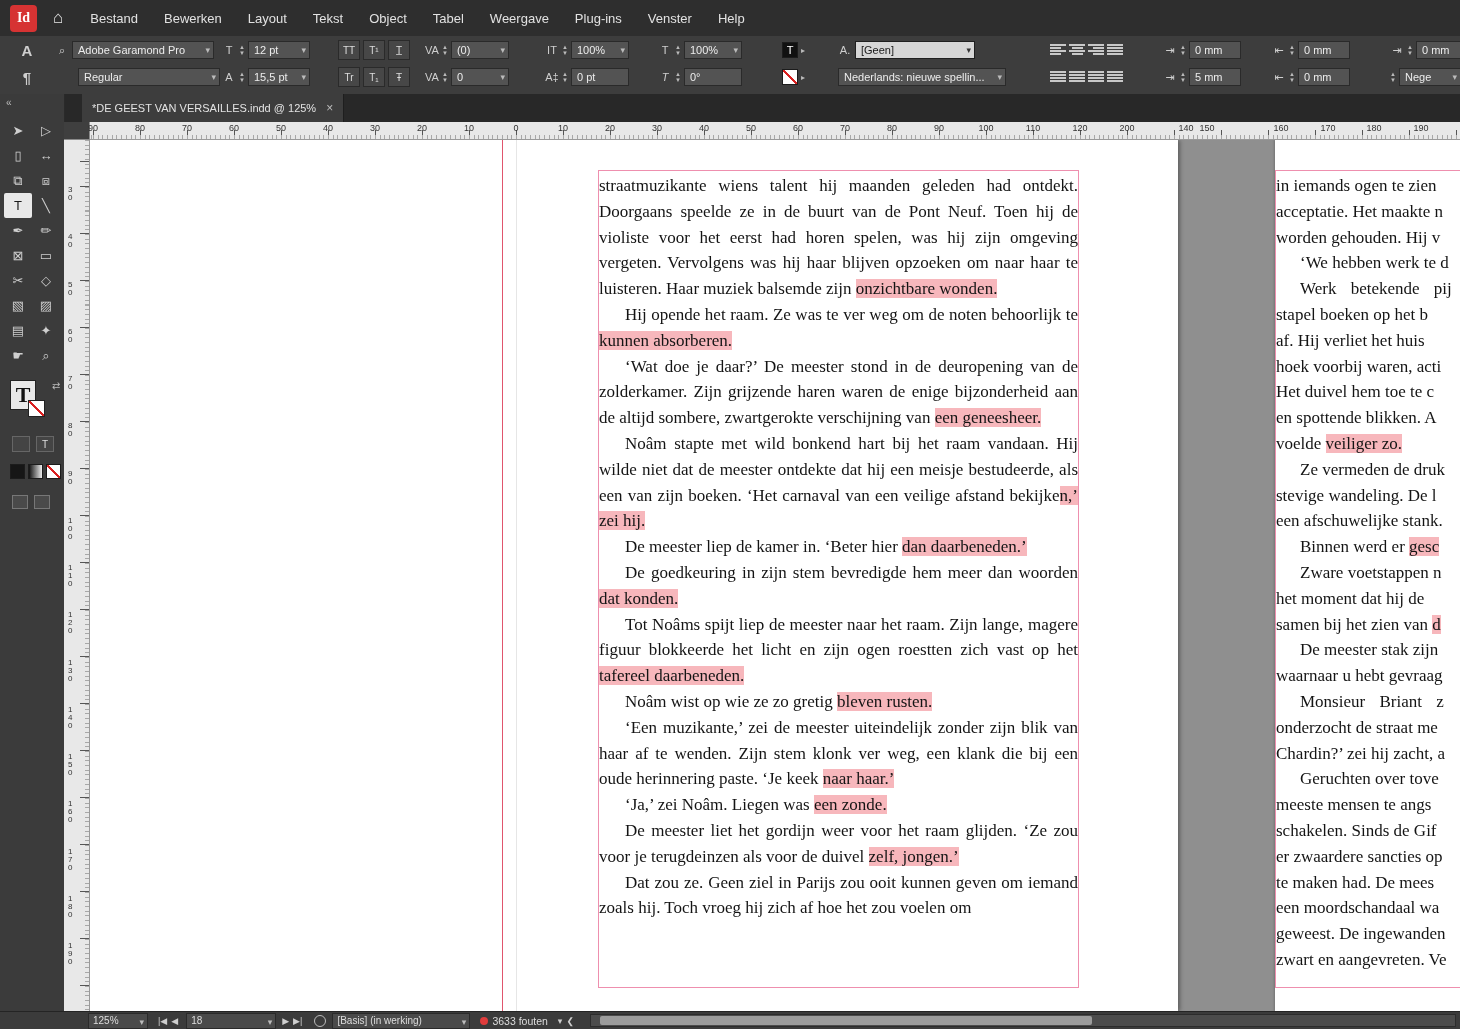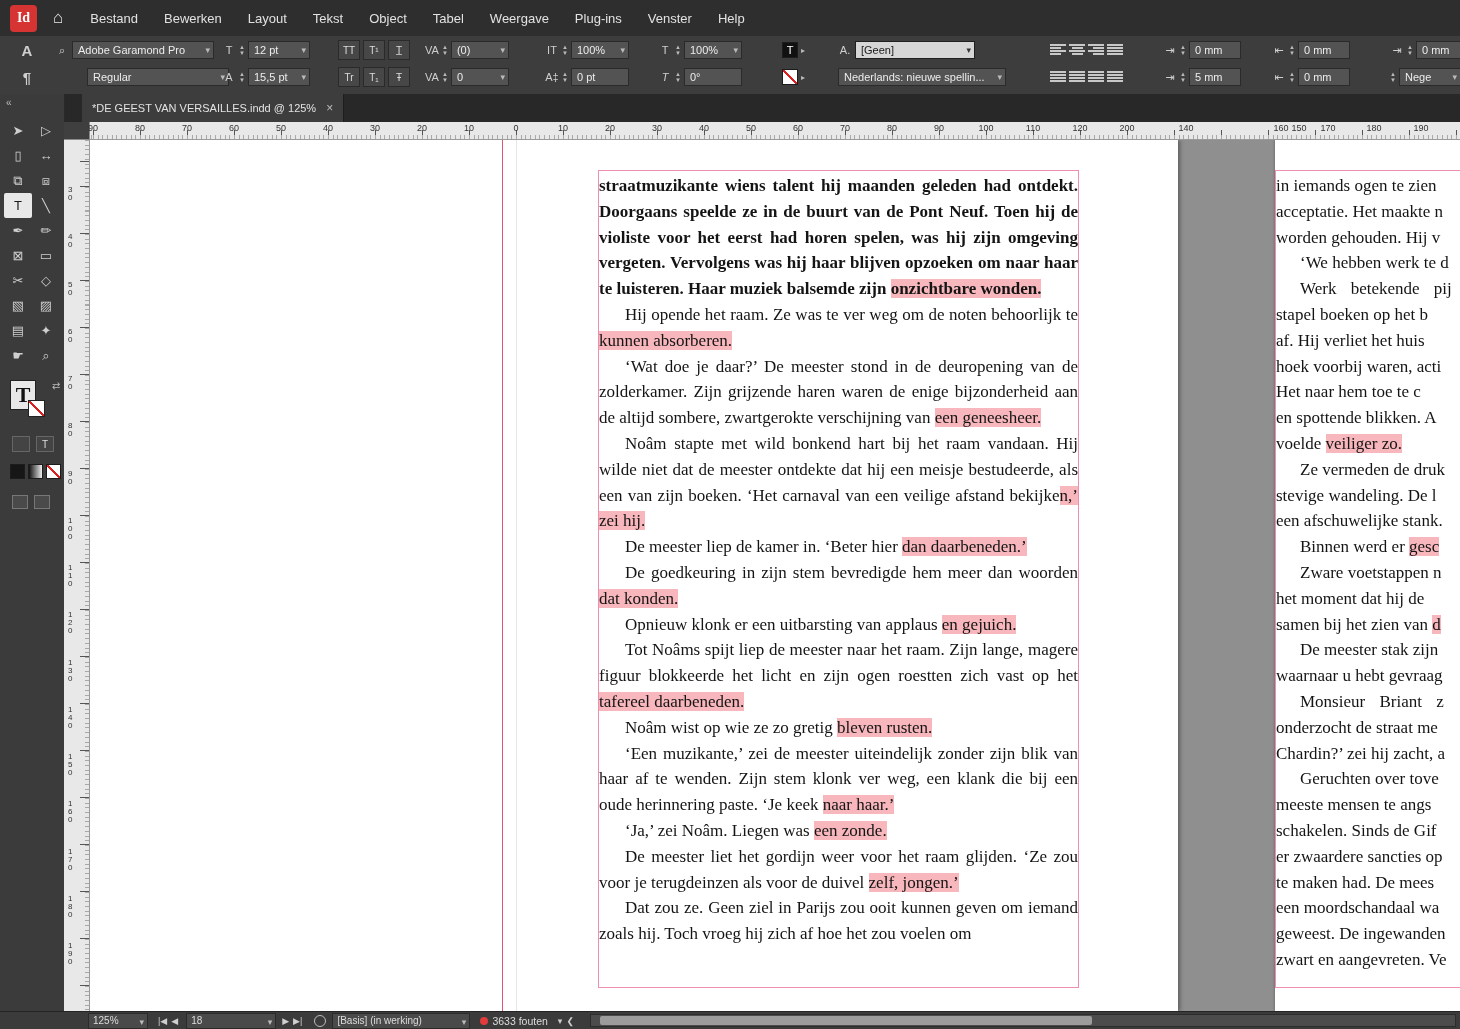--- a/index.html
+++ b/index.html
@@ -85,21 +85,21 @@
   .page{position:absolute;top:0;bottom:0;background:#fff;}
   #spread1{left:0;width:1088px;box-shadow:2px 0 4px rgba(0,0,0,.35);}
   #spread2{left:1185px;right:-8px;box-shadow:-1px 0 2px rgba(0,0,0,.2);}
   #spine{position:absolute;left:426px;top:0;bottom:0;width:1px;background:#e6e6e6;}
   #guide{position:absolute;left:412px;top:0;bottom:0;width:1px;background:var(--guide,#e0556d);}
   .tframe{position:absolute;top:30px;height:818px;border:1px solid var(--frame,#ee8fae);box-sizing:border-box;overflow:hidden;}
   #frame1{left:508px;width:481px;}
   #frame2{left:1185px;width:285px;border-right:none;}
   .txt{position:absolute;inset:0;padding-top:2px;font-family:"Liberation Serif",serif;font-size:17px;line-height:25.8px;color:#141414;}
   .para{margin:0;text-indent:26px;text-align:justify;}
-  .para.noind{text-indent:0;font-weight:bold;}
+  .para.noind{text-indent:0;}
   .rline{white-space:nowrap;}
   .rline.ind{text-indent:24px;}
   .rline.ws{word-spacing:10px;}
   .hl{background:var(--highlight,#f7b7bc);}
   
   #statusbar{position:absolute;left:0;right:0;bottom:0;height:18px;background:#3b3b3b;border-top:1px solid #242424;
              display:flex;align-items:center;font-size:10.5px;color:#ddd;padding-left:88px;box-sizing:border-box;}
   .sfld{background:#4a4a4a;border:1px solid #2a2a2a;height:14px;display:flex;align-items:center;padding:0 4px;font-size:10px;}
   .navbtn{margin:0 2px;font-size:9px;color:#cfcfcf;}
   .dot{width:8px;height:8px;border-radius:50%;background:var(--error,#e03c3c);margin:0 4px 0 10px;}
@@ -209,21 +209,21 @@
         <span class="stp"></span>
         <span class="fld" style="width:52px">
             <span>0 mm</span>
           </span>
       </div>
     </div>
     <div class="cbrow r2">
       <div class="cg" style="left:20px">
         <span class="cicon big">¶</span>
       </div>
-      <div class="cg" style="left:87px">
+      <div class="cg" style="left:78px">
         <span class="fld dd" style="width:142px">
             <span>Regular</span>
           </span>
       </div>
       <div class="cg" style="left:222px">
         <span class="cicon">A</span>
         <span class="stp"></span>
         <span class="fld dd" style="width:62px">
             <span>15,5 pt</span>
           </span>
@@ -362,21 +362,21 @@
       <span class="hlab" style="left: 661px;">50</span>
       <span class="hlab" style="left: 708px;">60</span>
       <span class="hlab" style="left: 755px;">70</span>
       <span class="hlab" style="left: 802px;">80</span>
       <span class="hlab" style="left: 849px;">90</span>
       <span class="hlab" style="left: 896px; text-align: right;">100</span>
       <span class="hlab" style="left: 943px;">110</span>
       <span class="hlab" style="left: 990px;">120</span>
       <span class="hlab" style="left: 1037px;">200</span>
       <span class="hlab" style="left: 1096px;">140</span>
-      <span class="hlab" style="left: 1209px;">150</span>
+      <span class="hlab" style="left: 1117px;">150</span>
       <span class="hlab" style="left: 1191px;">160</span>
       <span class="hlab" style="left: 1238px;">170</span>
       <span class="hlab" style="left: 1284px;">180</span>
       <span class="hlab" style="left: 1331px;">190</span>
     </div>
   <div id="vruler">
       <span class="vlab" style="top: 46px;">
         <div>3</div>
         <div>0</div>
       </span>
@@ -463,40 +463,39 @@
     </div>
     <div class="page" id="spread2"></div>
     <div class="tframe" id="frame1">
       <div class="txt" id="left-text">
           <p class="para noind"><span>straatmuzikante wiens talent hij maanden geleden had ontdekt. Doorgaans speelde ze in de buurt van de Pont Neuf. Toen hij de violiste voor het eerst had horen spelen, was hij zijn omgeving vergeten. Vervolgens was hij haar blijven opzoeken om naar haar te luisteren. Haar muziek balsemde zijn </span><span class="hl">onzichtbare wonden.</span></p>
           <p class="para"><span>Hij opende het raam. Ze was te ver weg om de noten behoorlijk te </span><span class="hl">kunnen absorberen.</span></p>
           <p class="para"><span>‘Wat doe je daar?’ De meester stond in de deuropening van de zolderkamer. Zijn grijzende haren waren de enige bijzonderheid aan de altijd sombere, zwartgerokte verschijning van </span><span class="hl">een geneesheer.</span></p>
           <p class="para"><span>Noâm stapte met wild bonkend hart bij het raam vandaan. Hij wilde niet dat de meester ontdekte dat hij een meisje bestudeerde, als een van zijn boeken. ‘Het carnaval van een veilige afstand bekijke</span><span class="hl">n,’ zei hij.</span></p>
           <p class="para"><span>De meester liep de kamer in. ‘Beter hier </span><span class="hl">dan daarbeneden.’</span></p>
           <p class="para"><span>De goedkeuring in zijn stem bevredigde hem meer dan woorden </span><span class="hl">dat konden.</span></p>
-          <p class="para"><span>Opnieuw klonk er een uitbarsting van applaus </span><span class="hl">en gejuich.</span></p>
           <p class="para"><span>Tot Noâms spijt liep de meester naar het raam. Zijn lange, magere figuur blokkeerde het licht en zijn ogen roestten zich vast op het </span><span class="hl">tafereel daarbeneden.</span></p>
           <p class="para"><span>Noâm wist op wie ze zo gretig </span><span class="hl">bleven rusten.</span></p>
           <p class="para"><span>‘Een muzikante,’ zei de meester uiteindelijk zonder zijn blik van haar af te wenden. Zijn stem klonk ver weg, een klank die bij een oude herinnering paste. ‘Je keek </span><span class="hl">naar haar.’</span></p>
           <p class="para"><span>‘Ja,’ zei Noâm. Liegen was </span><span class="hl">een zonde.</span></p>
           <p class="para"><span>De meester liet het gordijn weer voor het raam glijden. ‘Ze zou voor je terugdeinzen als voor de duivel </span><span class="hl">zelf, jongen.’</span></p>
           <p class="para"><span>Dat zou ze. Geen ziel in Parijs zou ooit kunnen geven om iemand zoals hij. Toch vroeg hij zich af hoe het zou voelen om</span></p>
         </div>
     </div>
     <div class="tframe" id="frame2">
       <div class="txt" id="right-text">
           <div class="rline"><span>in iemands ogen te zien </span></div>
           <div class="rline"><span>acceptatie. Het maakte n</span></div>
           <div class="rline"><span>worden gehouden. Hij v</span></div>
           <div class="rline ind"><span>‘We hebben werk te d</span></div>
           <div class="rline ind ws"><span>Werk betekende pij</span></div>
           <div class="rline"><span>stapel boeken op het b</span></div>
           <div class="rline"><span>af. Hij verliet het huis </span></div>
           <div class="rline"><span>hoek voorbij waren, acti</span></div>
-          <div class="rline"><span>Het naar hem toe te c</span></div>
+          <div class="rline"><span>Het duivel hem toe te c</span></div>
           <div class="rline"><span>en spottende blikken. A</span></div>
           <div class="rline"><span>voelde </span><span class="hl">veiliger zo.</span></div>
           <div class="rline ind"><span>Ze vermeden de druk</span></div>
           <div class="rline"><span>stevige wandeling. De l</span></div>
           <div class="rline"><span>een afschuwelijke stank.</span></div>
           <div class="rline ind"><span>Binnen werd er </span><span class="hl">gesc</span></div>
           <div class="rline ind"><span>Zware voetstappen n</span></div>
           <div class="rline"><span>het moment dat hij de</span></div>
           <div class="rline"><span>samen bij het zien van </span><span class="hl">d</span></div>
           <div class="rline ind"><span>De meester stak zijn</span></div>

